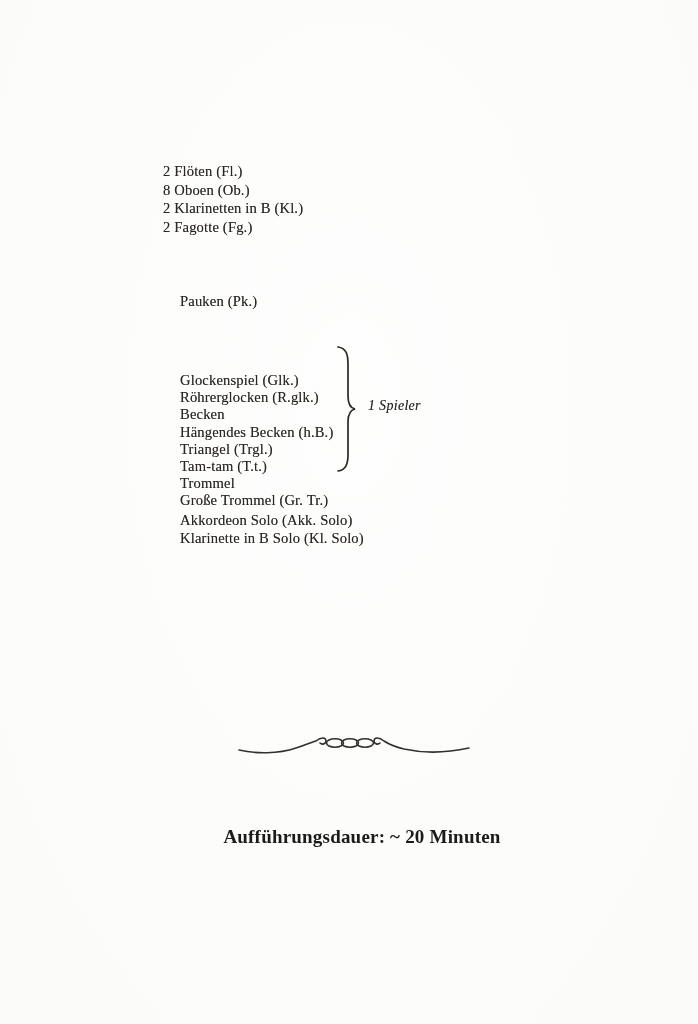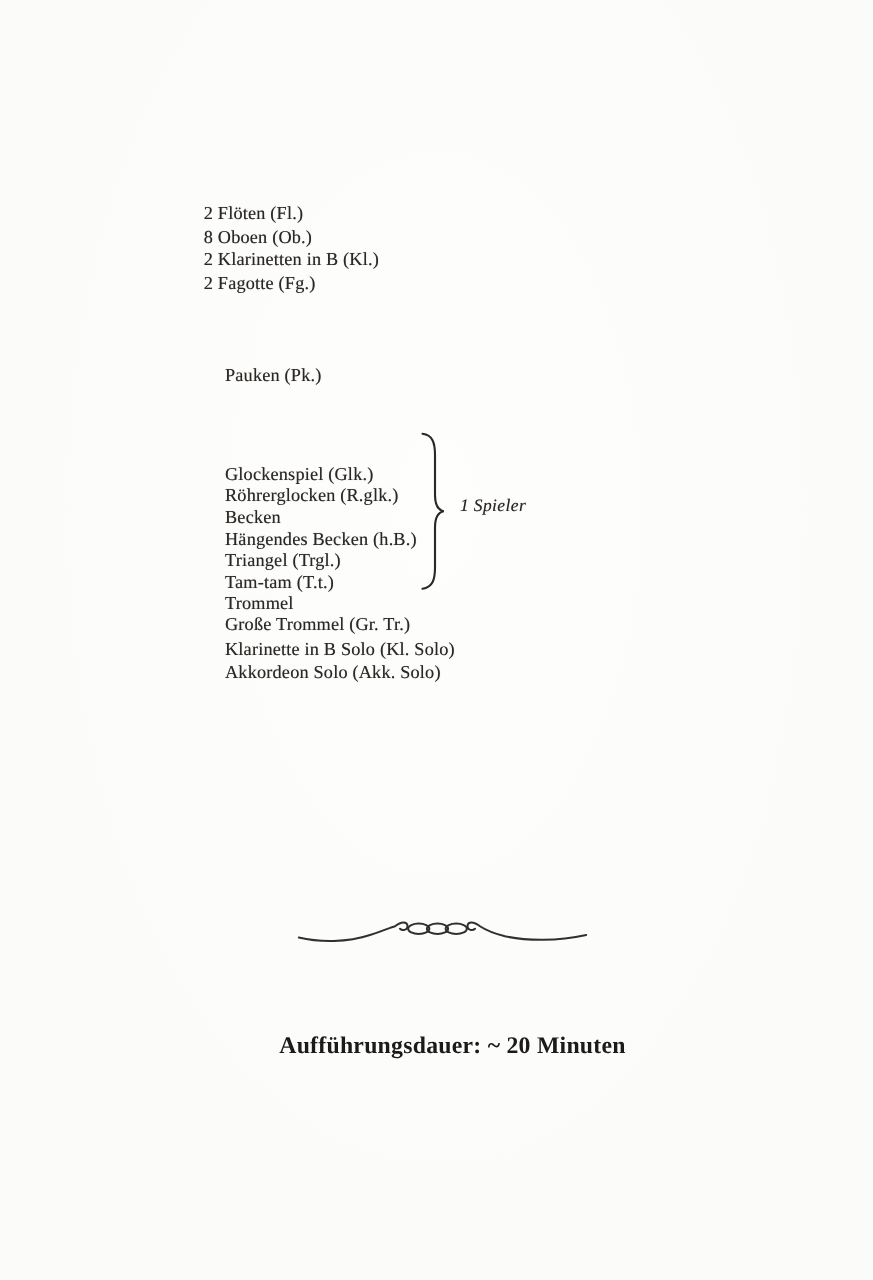--- a/index.html
+++ b/index.html
@@ -120,22 +120,22 @@
     <div>Große Trommel (Gr. Tr.)</div>
   </div>
 
   <svg class="brace" viewBox="0 0 22 128" preserveAspectRatio="none" aria-hidden="true">
     <path d="M 3 2 C 11 3 13 9 13 19 L 13 51 C 13 59 15 63 20 64 C 15 65 13 69 13 77 L 13 109 C 13 119 11 125 3 126" fill="none" stroke="currentColor" stroke-width="1.7" stroke-linecap="round"></path>
   </svg>
 
   <div class="brace-label scan-text">1 Spieler</div>
 
   <div class="list solos indent scan-text">
+    <div>Akkordeon Solo (Akk. Solo)</div>
     <div>Klarinette in B Solo (Kl. Solo)</div>
-    <div>Akkordeon Solo (Akk. Solo)</div>
   </div>
 
 
   <svg class="flourish" viewBox="0 0 232 30" preserveAspectRatio="none" aria-hidden="true">
     <g fill="none" stroke="currentColor" stroke-width="1.6" stroke-linecap="round">
       <path d="M 1 20 C 18 24 40 24 58 18 C 68 15 74 12 78 11 C 83 7 88 7 88 11 C 88 14 84 15 82 13"></path>
       <ellipse cx="97" cy="13" rx="8.5" ry="4.2"></ellipse>
       <ellipse cx="112" cy="13" rx="8.5" ry="4.2"></ellipse>
       <ellipse cx="127" cy="13" rx="8.5" ry="4.2"></ellipse>
       <path d="M 142 13 C 140 15 136 14 136 11 C 136 7 141 7 146 11 C 152 15 158 17 166 19 C 184 23 208 23 231 18"></path>

